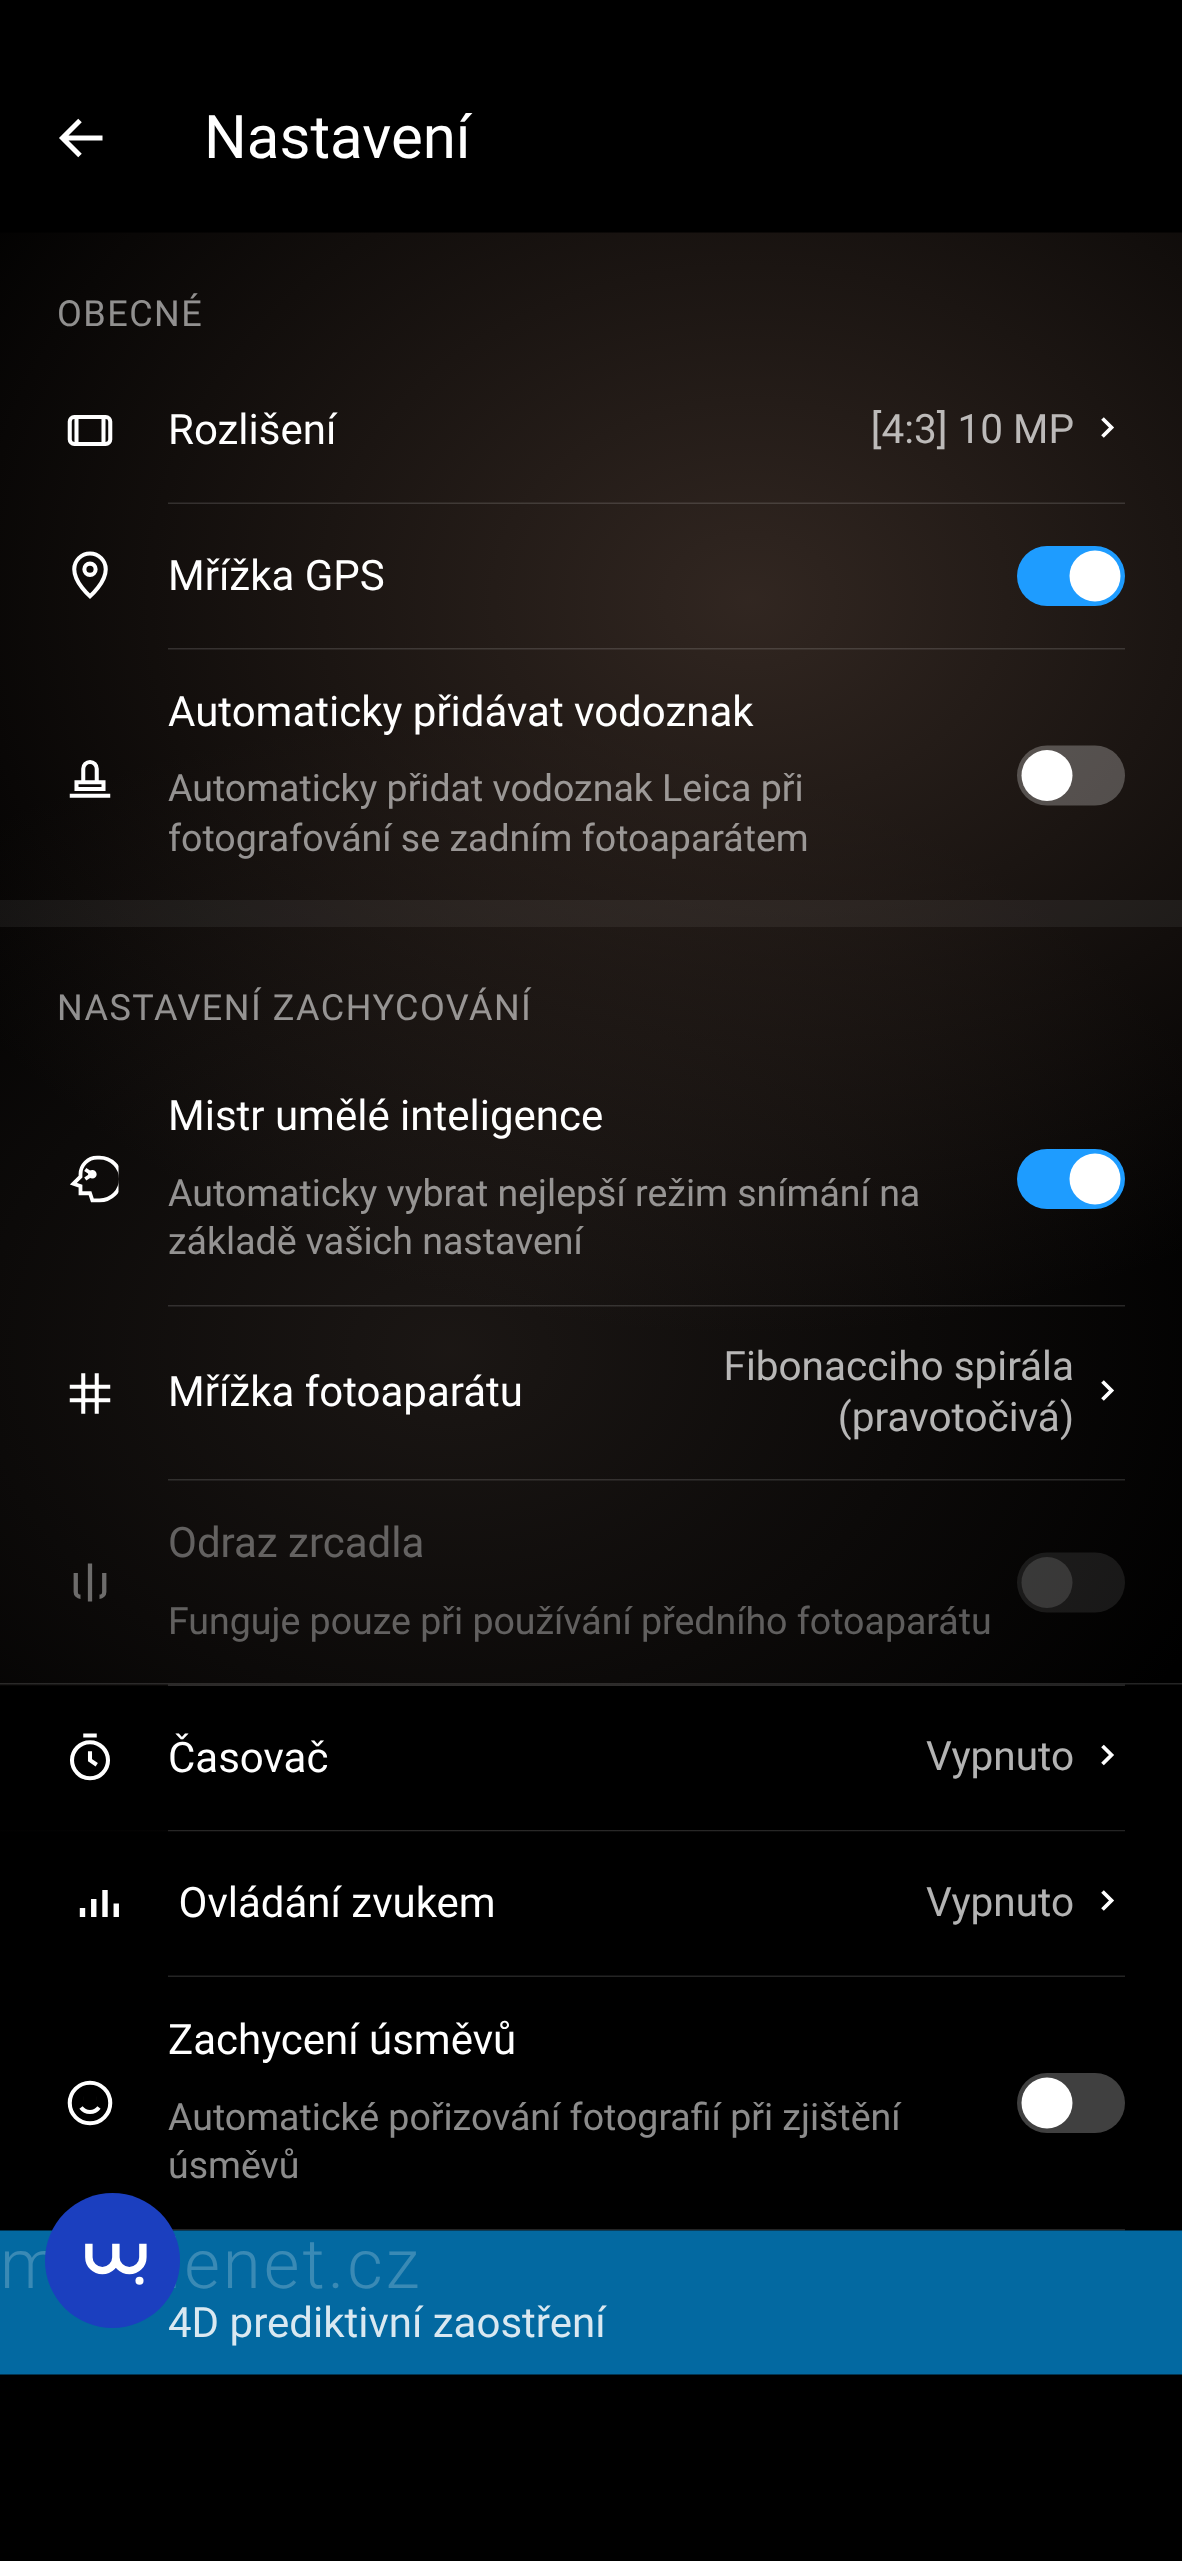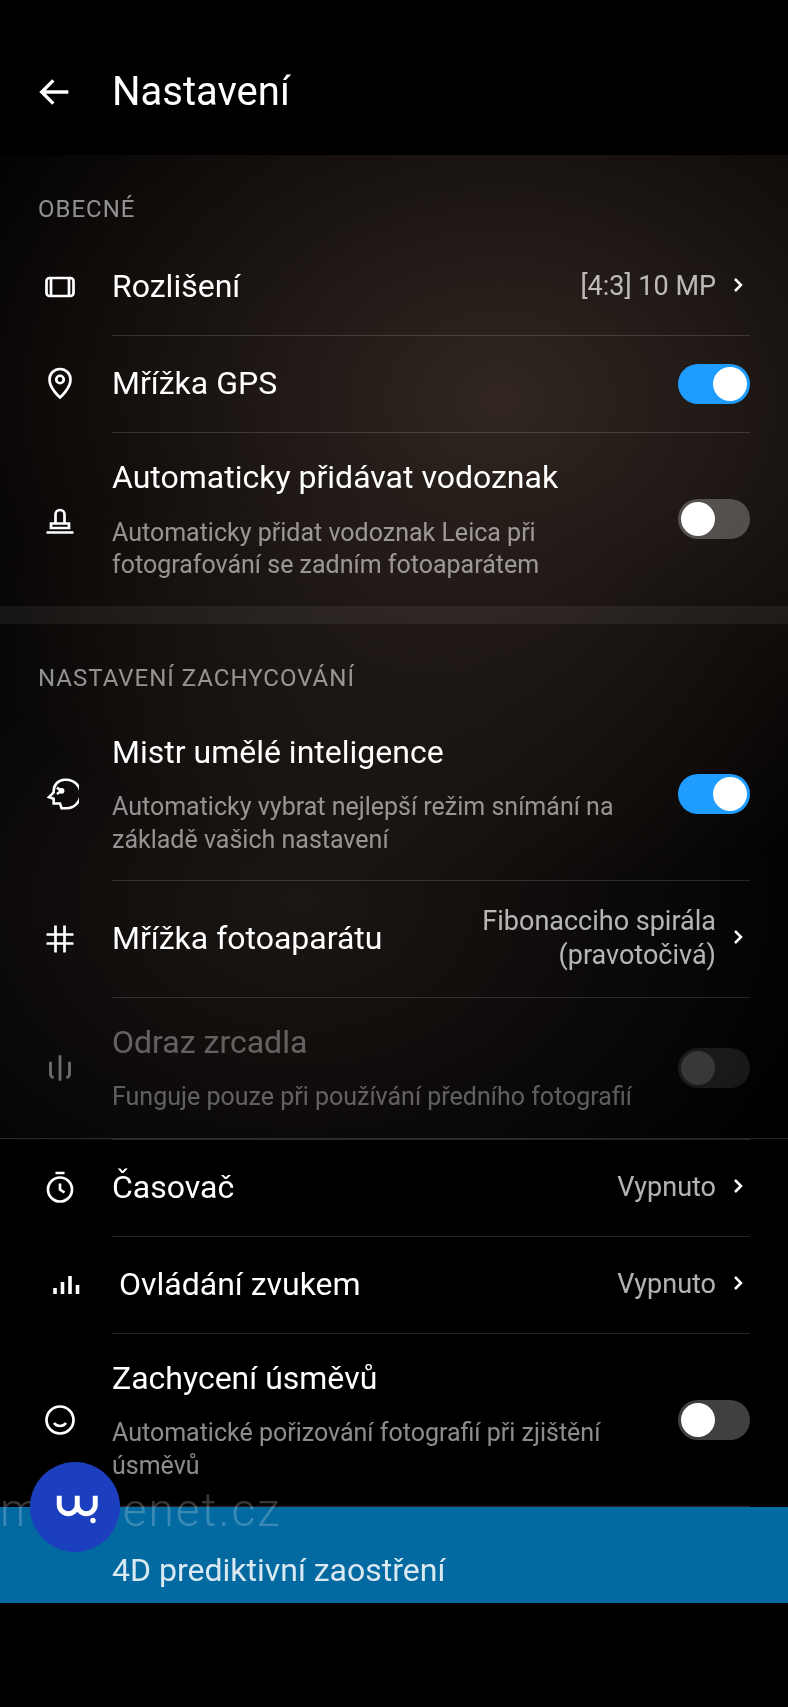--- a/index.html
+++ b/index.html
@@ -6,26 +6,26 @@
   html, body { width: 788px; height: 1707px; background: #000; font-family: -apple-system, BlinkMacSystemFont, "Segoe UI", Roboto, sans-serif; color: #fff; overflow: hidden; }
   .screen { position: relative; width: 100%; height: 100%; }
   .bg { position: absolute; inset: 0; background:
       radial-gradient(ellipse 900px 700px at 500px 400px, rgba(90,70,60,0.55), transparent 70%),
       radial-gradient(ellipse 800px 600px at 300px 900px, rgba(60,50,45,0.45), transparent 70%),
       #000;
       z-index: 0; }
   .content { position: relative; z-index: 1; }
   .header { display: flex; align-items: center; padding: 68px 34px 40px 34px; gap: 36px; background: #000; }
   .header .back-icon { width: 42px; height: 42px; display:flex; align-items:center; justify-content:center; }
-  .header .title { font-size: 40px; font-weight: 400; }
+  .header .title { font-size: 40px; font-weight: 400; margin-left: 24px; }
   .section-header { padding: 40px 38px 16px 38px; font-size: 24px; letter-spacing: 1px; color: rgba(255,255,255,0.55); text-transform: uppercase; }
   .row { display: flex; align-items: center; padding: 24px 38px; min-height: 96px; }
   .row .icon { width: 44px; min-width:44px; display:flex; align-items:center; justify-content:center; margin-right: 30px; }
   .row .texts { flex: 1; display:flex; flex-direction:column; justify-content:center; }
-  .row .label { font-size: 32px; line-height: 1.3; color: #fff; }
+  .row .label { font-size: 28px; line-height: 1.3; color: #fff; }
   .row .sub   { font-size: 25px; line-height: 1.3; color: rgba(255,255,255,0.55); margin-top: 18px; }
   .row .value { font-size: 27px; color: rgba(255,255,255,0.7); text-align: right; max-width: 300px; line-height:1.25; }
   .row .chevron { margin-left: 10px; }
   .divider { height: 1px; background: rgba(255,255,255,0.14); margin-left: 112px; margin-right: 38px; }
   .section-gap { height: 18px; background: rgba(255,255,255,0.06); }
 
   
   .toggle { position: relative; width: 72px; height: 40px; border-radius: 20px; background: rgba(255,255,255,0.25); flex-shrink:0; margin-left:12px;}
   .toggle .knob { position:absolute; top:3px; left:3px; width:34px; height:34px; border-radius:50%; background:#fff; transition:none;}
   .toggle.on { background: #1e9cff; }
@@ -156,21 +156,21 @@
     <div class="divider"></div>
 
     <div class="row disabled-row">
       <div class="icon">
         <svg viewBox="0 0 24 24" width="38" height="38" stroke-width="1.8">
             <path d="M12 4v16M6 8v8a2 2 0 002 2M18 8v8a2 2 0 01-2 2"></path>
           </svg>
       </div>
       <div class="texts">
         <div class="label">Odraz zrcadla</div>
-        <div class="sub">Funguje pouze při používání předního fotografií</div>
+        <div class="sub">Funguje pouze při používání předního fotoaparátu</div>
       </div>
       <div class="toggle disabled">
           <div class="knob"></div>
         </div>
     </div>
     <div class="divider" style="margin-left:0;margin-right:0;"></div>
 
     <div class="divider"></div>
 
     <div class="row" style="background:#000;">

